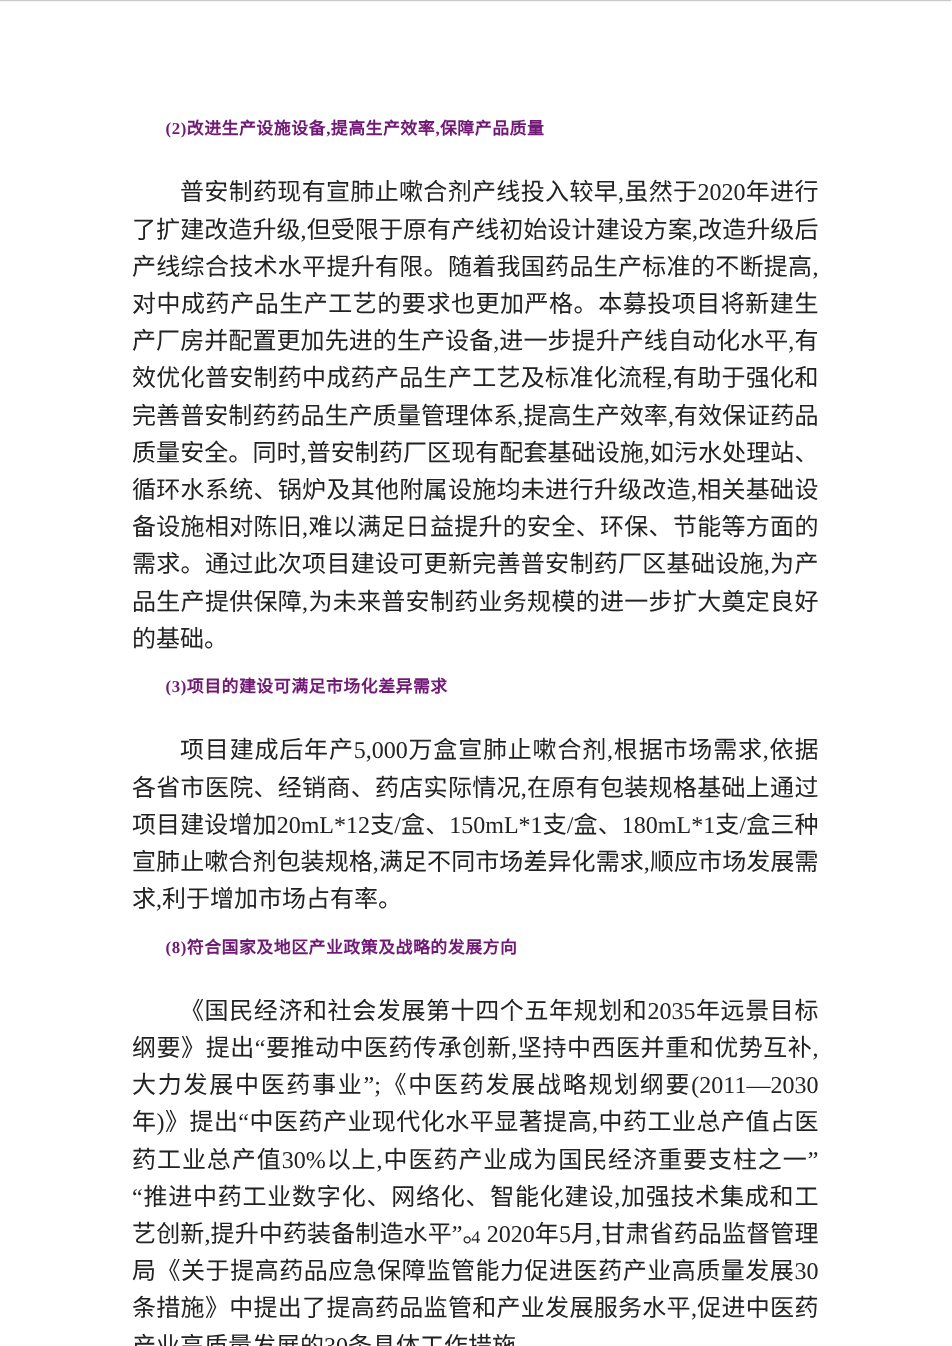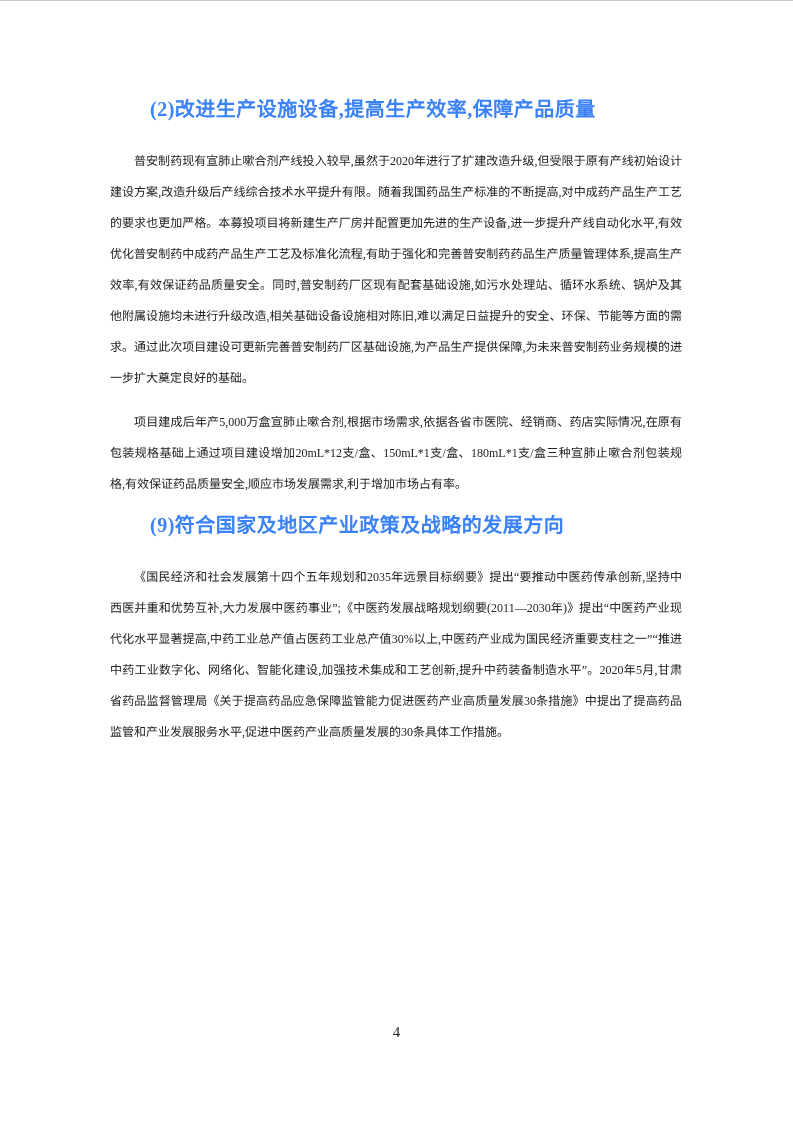--- a/index.html
+++ b/index.html
@@ -18,30 +18,30 @@
     font-family: "Liberation Serif", "DejaVu Serif", serif;
     color: #1a1a1a;
   }
   .content {
     position: absolute;
     top: 96px;
     left: 110px;
     width: 572px;
   }
   .sec-heading {
-    font-size: 20px;
+    font-size: 14px;
     font-weight: bold;
     line-height: 24px;
     text-indent: 2em;
     letter-spacing: 0.5px;
-    color: #3b82f6;
+    color: #701a75;
     margin: 0;
   }
   .para {
-    font-size: 12px;
+    font-size: 20px;
     line-height: 31px;
     text-align: justify;
     text-indent: 2em;
     color: #222222;
     margin: 0;
   }
   .mb-h { margin-bottom: 25px; }   
   .mb-p { margin-bottom: 13px; }   
   .mb-hh { margin-bottom: 19px; }  
   .footer {
@@ -60,25 +60,26 @@
 </head>
 <body>
 
 <div class="page">
   <div class="content">
 
     <h3 class="sec-heading mb-h">(2)改进生产设施设备,提高生产效率,保障产品质量</h3>
 
     <p class="para mb-p">普安制药现有宣肺止嗽合剂产线投入较早,虽然于2020年进行了扩建改造升级,但受限于原有产线初始设计建设方案,改造升级后产线综合技术水平提升有限。随着我国药品生产标准的不断提高,对中成药产品生产工艺的要求也更加严格。本募投项目将新建生产厂房并配置更加先进的生产设备,进一步提升产线自动化水平,有效优化普安制药中成药产品生产工艺及标准化流程,有助于强化和完善普安制药药品生产质量管理体系,提高生产效率,有效保证药品质量安全。同时,普安制药厂区现有配套基础设施,如污水处理站、循环水系统、锅炉及其他附属设施均未进行升级改造,相关基础设备设施相对陈旧,难以满足日益提升的安全、环保、节能等方面的需求。通过此次项目建设可更新完善普安制药厂区基础设施,为产品生产提供保障,为未来普安制药业务规模的进一步扩大奠定良好的基础。</p>
 
+    <h3 class="sec-heading mb-h">(3)项目的建设可满足市场化差异需求</h3>
 
-    <p class="para mb-p">项目建成后年产5,000万盒宣肺止嗽合剂,根据市场需求,依据各省市医院、经销商、药店实际情况,在原有包装规格基础上通过项目建设增加20mL*12支/盒、150mL*1支/盒、180mL*1支/盒三种宣肺止嗽合剂包装规格,有效保证药品质量安全,顺应市场发展需求,利于增加市场占有率。</p>
+    <p class="para mb-p">项目建成后年产5,000万盒宣肺止嗽合剂,根据市场需求,依据各省市医院、经销商、药店实际情况,在原有包装规格基础上通过项目建设增加20mL*12支/盒、150mL*1支/盒、180mL*1支/盒三种宣肺止嗽合剂包装规格,满足不同市场差异化需求,顺应市场发展需求,利于增加市场占有率。</p>
 
 
-    <h3 class="sec-heading mb-h">(9)符合国家及地区产业政策及战略的发展方向</h3>
+    <h3 class="sec-heading mb-h">(8)符合国家及地区产业政策及战略的发展方向</h3>
 
     <p class="para">《国民经济和社会发展第十四个五年规划和2035年远景目标纲要》提出“要推动中医药传承创新,坚持中西医并重和优势互补,大力发展中医药事业”;《中医药发展战略规划纲要(2011—2030年)》提出“中医药产业现代化水平显著提高,中药工业总产值占医药工业总产值30%以上,中医药产业成为国民经济重要支柱之一”“推进中药工业数字化、网络化、智能化建设,加强技术集成和工艺创新,提升中药装备制造水平”。2020年5月,甘肃省药品监督管理局《关于提高药品应急保障监管能力促进医药产业高质量发展30条措施》中提出了提高药品监管和产业发展服务水平,促进中医药产业高质量发展的30条具体工作措施。</p>
 
   </div>
 
   <div class="footer">
     <span class="page-number">4</span>
   </div>
 </div>
 

